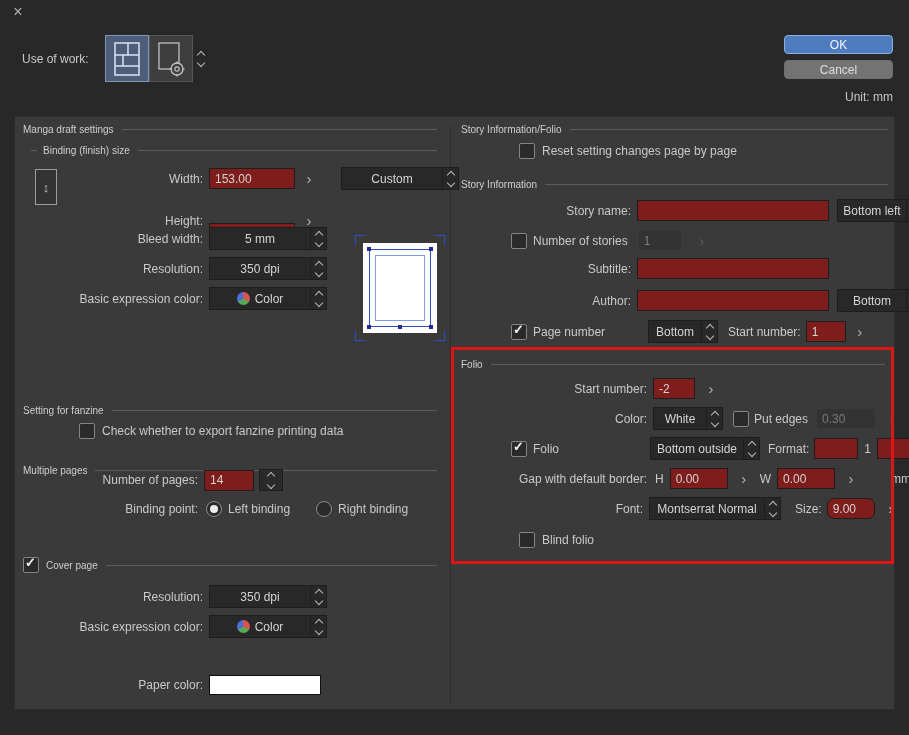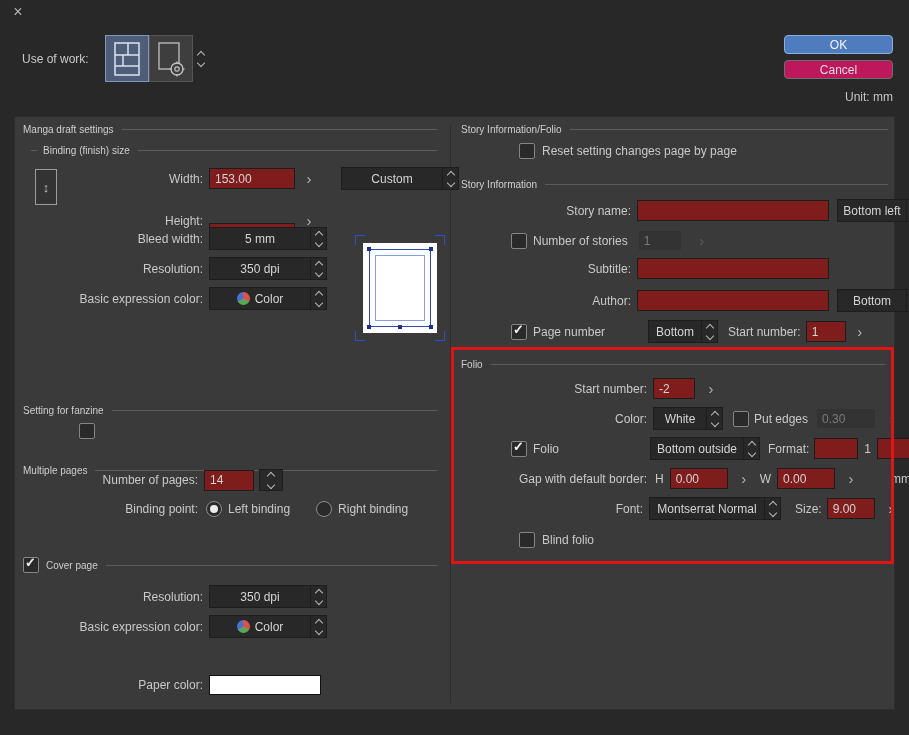--- a/index.html
+++ b/index.html
@@ -9,21 +9,21 @@
   .titlebar .title{position:absolute;left:0;right:0;top:6px;text-align:center;color:#bdbdbd;font-size:13px;}
   .close{position:absolute;left:10px;top:4px;width:16px;height:16px;color:#b3b3b3;font-size:16px;line-height:16px;text-align:center;cursor:default;}
   .close::before{content:"×";}
   
   .uow-label{position:absolute;left:22px;top:52px;}
   .work-group{position:absolute;left:105px;top:35px;width:106px;height:47px;display:flex;align-items:stretch;}
   .work-btn{width:44px;height:47px;box-sizing:border-box;display:flex;align-items:center;justify-content:center;background:#3e3e3e;border:1px solid #555;}
   .work-btn.selected{background:#4e5d78;border-color:#8296b8;}
   .btn{position:absolute;left:784px;width:109px;height:19px;box-sizing:border-box;border-radius:4px;display:flex;align-items:center;justify-content:center;font-size:12px;}
   .btn.ok{top:35px;background:#4f7cbe;border:1px solid #8aaede;color:#f2f6ff;}
-  .btn.cancel{top:60px;background:#be185d;border:1px solid #6e6e6e;color:#dedede;}
+  .btn.cancel{top:60px;background:#737373;border:1px solid #6e6e6e;color:#dedede;}
   .unit{position:absolute;right:16px;top:90px;color:#c4c4c4;}
   
   .panel{position:absolute;left:14px;top:116px;width:881px;height:594px;background:#3a3a3a;border:1px solid #2d2d2d;box-sizing:border-box;}
   .vdiv{position:absolute;left:435px;top:8px;height:578px;width:1px;background:#2e2e2e;}
   .sec{position:absolute;display:flex;align-items:center;font-size:10px;color:#cecece;white-space:nowrap;}
   .sec .line{flex:1;height:1px;background:#5c5c5c;margin-left:8px;}
   .sec .line.pre{flex:none;width:6px;margin:0 6px 0 0;}
   .row{position:absolute;display:flex;align-items:center;white-space:nowrap;padding-left:48px;}
   .lab{display:block;text-align:right;padding-right:6px;box-sizing:border-box;flex:none;color:#c9c9c9;}
   .input{height:21px;background:#7f1d1d;border:1px solid #1d1d1d;color:#d4d4d4;display:flex;align-items:center;padding:0 5px;box-sizing:border-box;flex:none;}
@@ -193,20 +193,21 @@
       <span class="hd c5"></span>
     </div>
   </div>
 
   <div class="sec" style="left:8px;top:288px;width:414px;">
     <span>Setting for fanzine</span>
       <i class="line"></i>
   </div>
   <div class="row" style="left:16px;top:306px;">
     <span class="chk"></span>
+    <span style="margin-left:7px;">Check whether to export fanzine printing data</span>
   </div>
 
   <div class="sec" style="left:8px;top:332px;width:414px;margin-top:16px;">
     <span>Multiple pages</span>
       <i class="line"></i>
   </div>
 
   <div class="row" style="left:8px;top:352px;">
     <span class="lab" style="width:133px;">Number of pages:</span>
     <div class="input" style="width:50px;">14</div>
@@ -382,21 +383,21 @@
   <div class="row" style="left:446px;top:380px;">
     <span class="lab" style="width:140px;">Font:</span>
     <div class="combo" style="width:132px;">
       <span class="val">Montserrat Normal</span>
       <div class="spin">
           <i class="up"></i>
           <i class="dn"></i>
         </div>
     </div>
     <span style="margin-left:14px;">Size:</span>
-    <div class="input" style="width:48px;margin-left:5px;">9.00</div>
+    <div class="input" style="width:48px;margin-left:5px;border-radius:7px;">9.00</div>
     <div class="arrow" style="margin-left:8px;"></div>
     <span style="margin-left:10px;">pt</span>
   </div>
 
   <div class="row" style="left:456px;top:415px;">
     <span class="chk"></span>
     <span style="margin-left:7px;">Blind folio</span>
   </div>
 
   <div class="redrect"></div>

